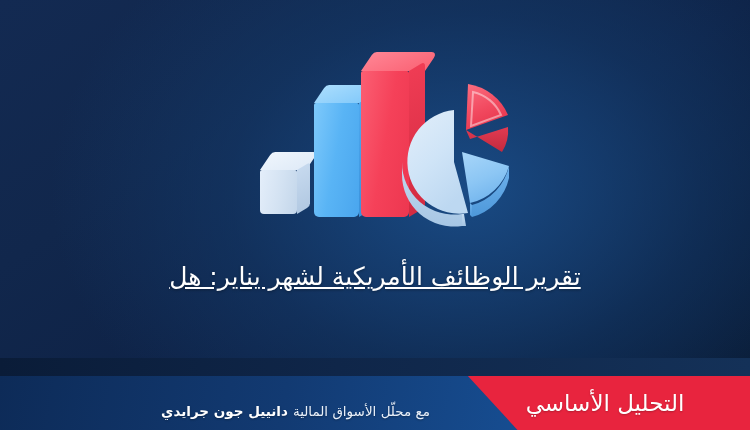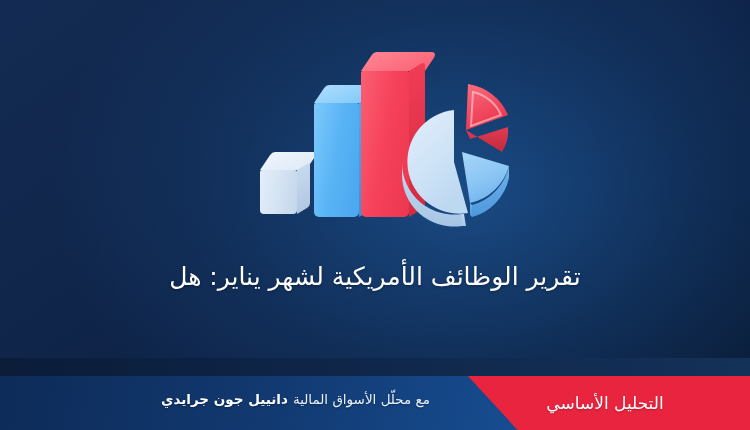--- a/index.html
+++ b/index.html
@@ -115,21 +115,21 @@
     top: 258px;
     text-align: center;
     color: #ffffff;
     font-family: "DejaVu Sans", sans-serif;
     font-size: 25px;
     line-height: 37px;
     letter-spacing: -0.2px;
     text-shadow: 0 1px 3px rgba(0,0,0,0.35);
     direction: rtl;
   }
-  .title span { display: block; }
+  .title span { display: block; text-decoration: underline; }
 
   
   .topstrip {
     position: absolute;
     left: 0; right: 0;
     top: 358px;
     height: 18px;
     background: linear-gradient(90deg, #0a1c38 0%, #0f2649 45%, #143158 100%);
   }
   .footer {
@@ -149,21 +149,21 @@
     position: absolute;
     top: 0; bottom: 0; right: 0;
     width: 310px;
     background: #e8243e;
     clip-path: polygon(9% 0, 100% 0, 100% 100%, 25% 100%);
   }
   .footer-left {
     position: absolute;
     right: auto;
     left: 0;
-    top: 4px;
+    top: 16px;
     height: 38px;
     width: 430px;
     display: flex;
     align-items: center;
     justify-content: flex-start;
     padding-right: 0;
     padding-left: 18px;
     box-sizing: border-box;
     direction: rtl;
   }
@@ -184,21 +184,21 @@
     top: 0;
     height: 54px;
     width: 290px;
     display: flex;
     align-items: center;
     justify-content: center;
     direction: rtl;
   }
   .category {
     color: #ffffff;
-    font-size: 17px;
+    font-size: 23px;
     white-space: nowrap;
     text-shadow: 0 1px 2px rgba(0,0,0,0.22);
   }
 </style>
 </head>
 <body>
 
 <div class="stage">
 
   <div class="art">

